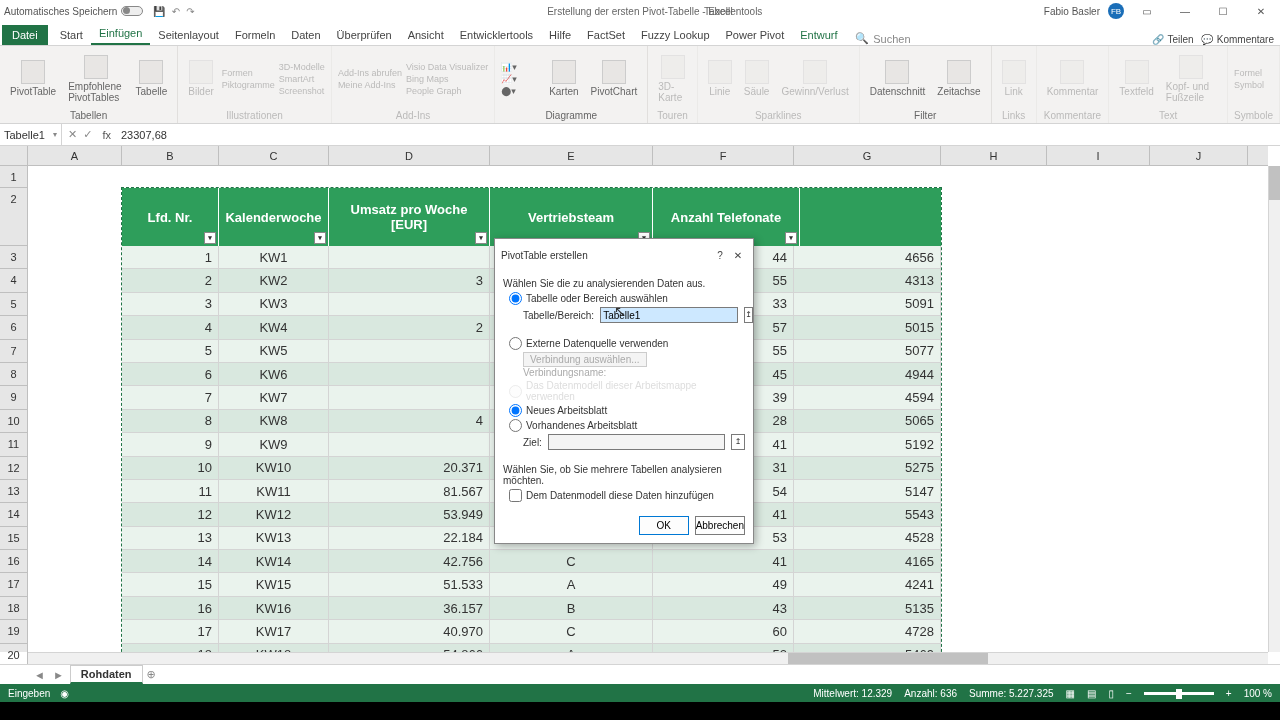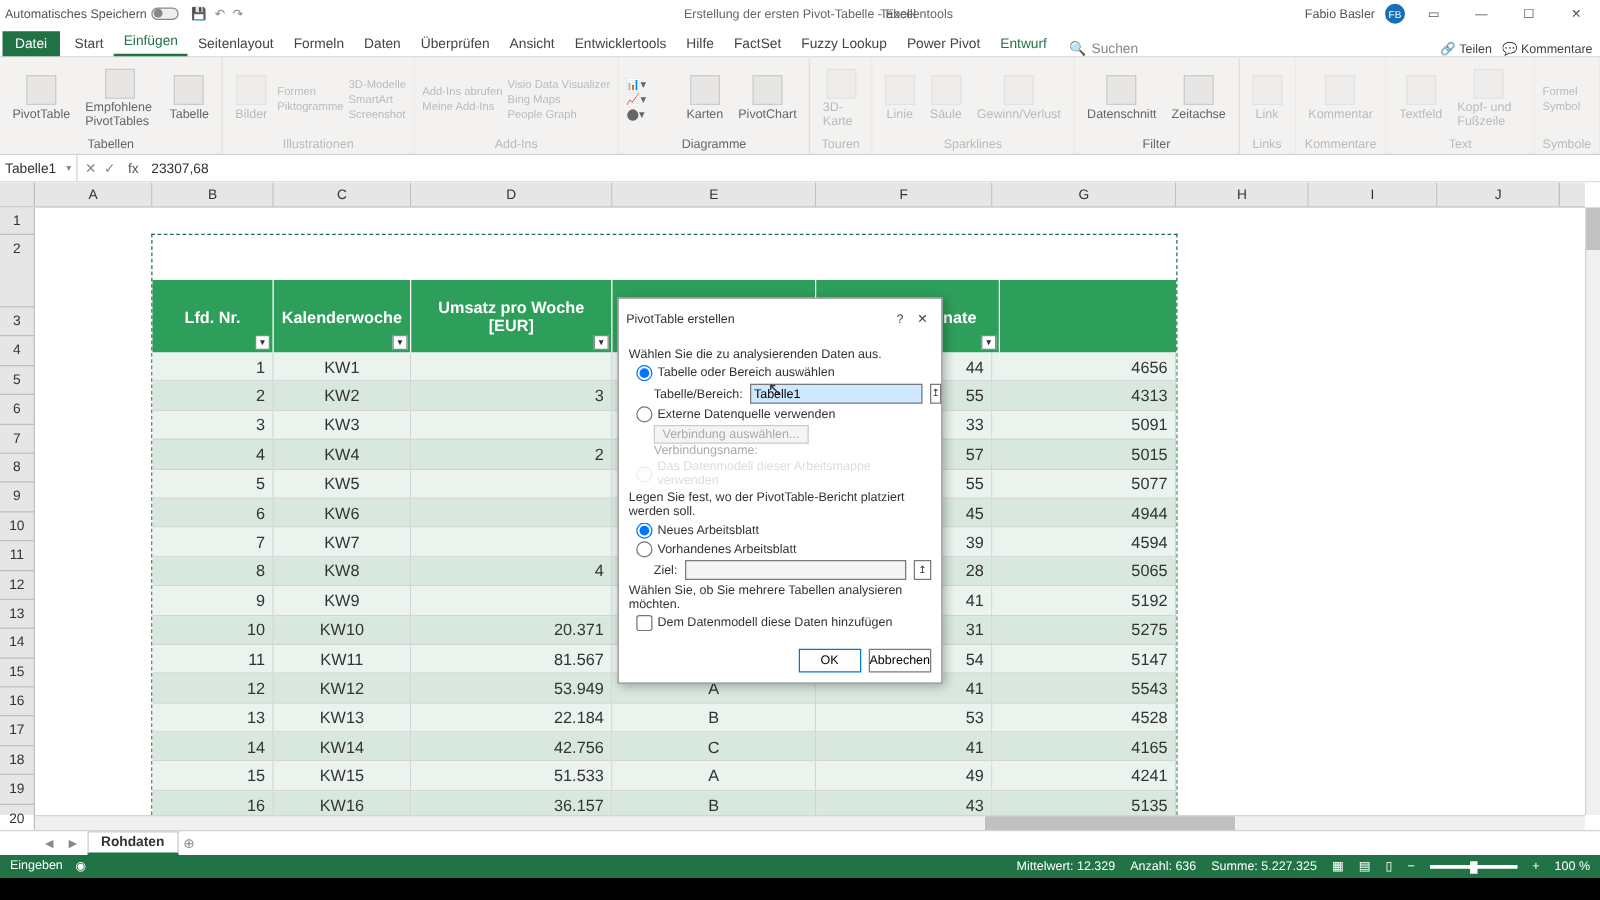--- a/index.html
+++ b/index.html
@@ -58,21 +58,21 @@
 
 .row-headers { position: absolute; top: 20px; left: 0; width: 28px; bottom: 12px; background: #e6e6e6; }
 .rh { height: 23.4px; border-bottom: 1px solid #bfbfbf; border-right: 1px solid #bfbfbf; text-align: center; line-height: 23px; color: #333; font-size: 11px; }
 .rh.r1 { height: 22px; }
 .rh.tall { height: 58px; }
 
 .cells { position: absolute; top: 20px; left: 28px; right: 12px; bottom: 12px; }
 
 
 .datatable { position: absolute; top: 22px; left: 94px; width: 819px; }
-.header-row { display: flex; height: 58px; background: #2e9e5b; color: #fff; font-size: 13px; font-weight: 600; margin-top: 36px; }
+.header-row { display: flex; height: 58px; background: #2e9e5b; color: #fff; font-size: 13px; font-weight: 600; }
 .header-row .th { border-right: 1px solid #fff; display: flex; align-items: center; justify-content: center; text-align: center; padding: 4px; position: relative; }
 .header-row .th .filter { position: absolute; bottom: 2px; right: 2px; width: 12px; height: 12px; background: #fff; border: 1px solid #888; font-size: 7px; color: #333; display: flex; align-items: center; justify-content: center; }
 .th.c1 { width: 97px; } .th.c2 { width: 110px; } .th.c3 { width: 161px; } .th.c4 { width: 163px; }
 .th.c5 { width: 141px; } .th.c6 { width: 147px; }
 
 .data-row { display: flex; height: 23.4px; font-size: 13px; }
 .data-row .td { border-right: 1px solid #d4d4d4; border-bottom: 1px solid #d4d4d4; padding: 0 6px; display: flex; align-items: center; background: #d9e8df; }
 .data-row:nth-child(odd) .td { background: #eaf3ed; }
 .td.c1 { width: 97px; justify-content: flex-end; }
 .td.c2 { width: 110px; justify-content: center; }
@@ -85,21 +85,21 @@
 
 
 .dialog { position: absolute; top: 238px; left: 494px; width: 260px; background: #fff; border: 1px solid #888; box-shadow: 2px 2px 8px rgba(0,0,0,0.3); font-size: 10px; z-index: 50; }
 .dlg-title { height: 20px; display: flex; align-items: center; padding: 16px 6px; font-size: 10px; }
 .dlg-title .t { flex: 1; }
 .dlg-title .hlp, .dlg-title .cls { width: 18px; text-align: center; cursor: pointer; color: #444; }
 .dlg-body { padding: 4px 8px 8px; }
 .dlg-body .lbl { margin: 3px 0; }
 .dlg-body .opt { display: flex; align-items: center; gap: 4px; margin: 2px 0 2px 6px; }
 .dlg-body .opt input[type=radio], .dlg-body .opt input[type=checkbox] { margin: 0; }
-.dlg-body .field { display: flex; align-items: center; gap: 6px; margin: 2px 0 2px 20px; }
+.dlg-body .field { display: flex; align-items: center; gap: 6px; margin: 2px 0 14px 20px; }
 .dlg-body .field input[type=text] { flex: 1; border: 1px solid #7a7a7a; height: 16px; font-size: 10px; padding: 0 2px; }
 .dlg-body .field .pick { width: 14px; height: 16px; border: 1px solid #7a7a7a; text-align: center; line-height: 14px; font-size: 8px; cursor: pointer; }
 .dlg-body .disabled-t { color: #aaa; margin-left: 20px; }
 .dlg-btns { display: flex; justify-content: flex-end; gap: 6px; padding: 4px 8px 8px; }
 .dlg-btns button { min-width: 50px; height: 19px; font-size: 10px; border: 1px solid #7a7a7a; background: #fdfdfd; cursor: pointer; }
 .dlg-btns button.primary { border: 1px solid #0078d4; }
 .cursor { position: absolute; top: 303px; left: 614px; font-size: 14px; z-index: 60; pointer-events: none; }
 
 
 .vscroll { position: absolute; top: 20px; right: 0; width: 12px; bottom: 12px; background: #f0f0f0; border-left: 1px solid #d4d4d4; }
@@ -577,21 +577,20 @@
         <input type="radio" style="">
         <span>Externe Datenquelle verwenden</span>
       </label>
     <div class="disabled-t" style="border:1px solid #ccc;display:inline-block;padding:1px 6px;background:#f4f4f4">Verbindung auswählen...</div>
     <div class="disabled-t">Verbindungsname:</div>
     <label class="opt disabled" style="color:#aaa">
         <input type="radio" disabled="" style="">
         <span>Das Datenmodell dieser Arbeitsmappe verwenden</span>
       </label>
 
-    <div class="lbl">Legen Sie fest, wo der PivotTable-Bericht platziert werden soll.</div>
     <label class="opt">
         <input type="radio" checked="" style="">
         <span>Neues Arbeitsblatt</span>
       </label>
     <label class="opt">
         <input type="radio" style="">
         <span>Vorhandenes Arbeitsblatt</span>
       </label>
     <div class="field">
       <span>Ziel:</span>

